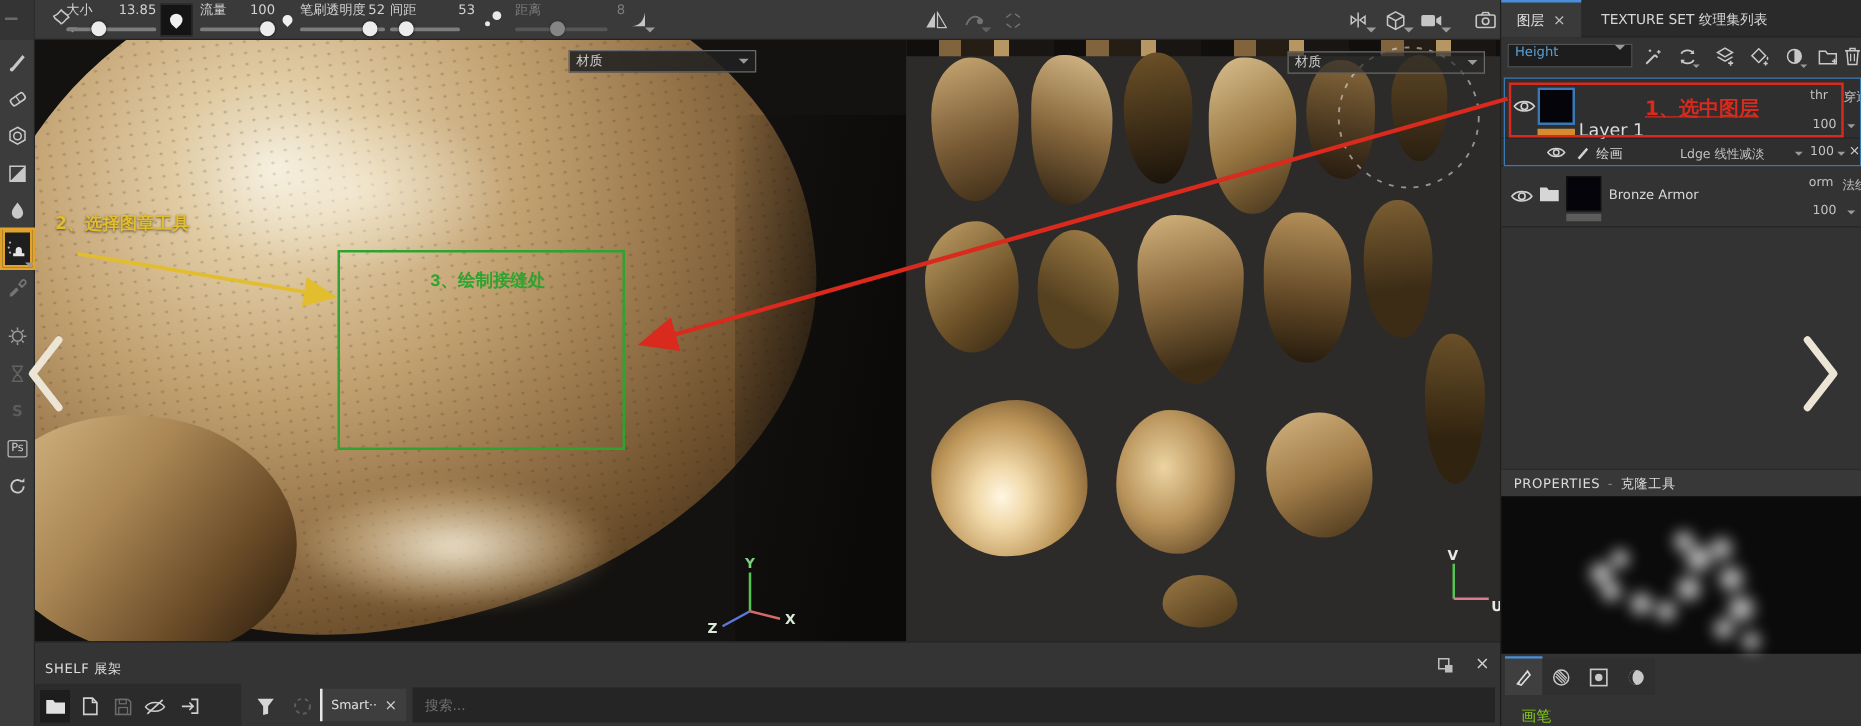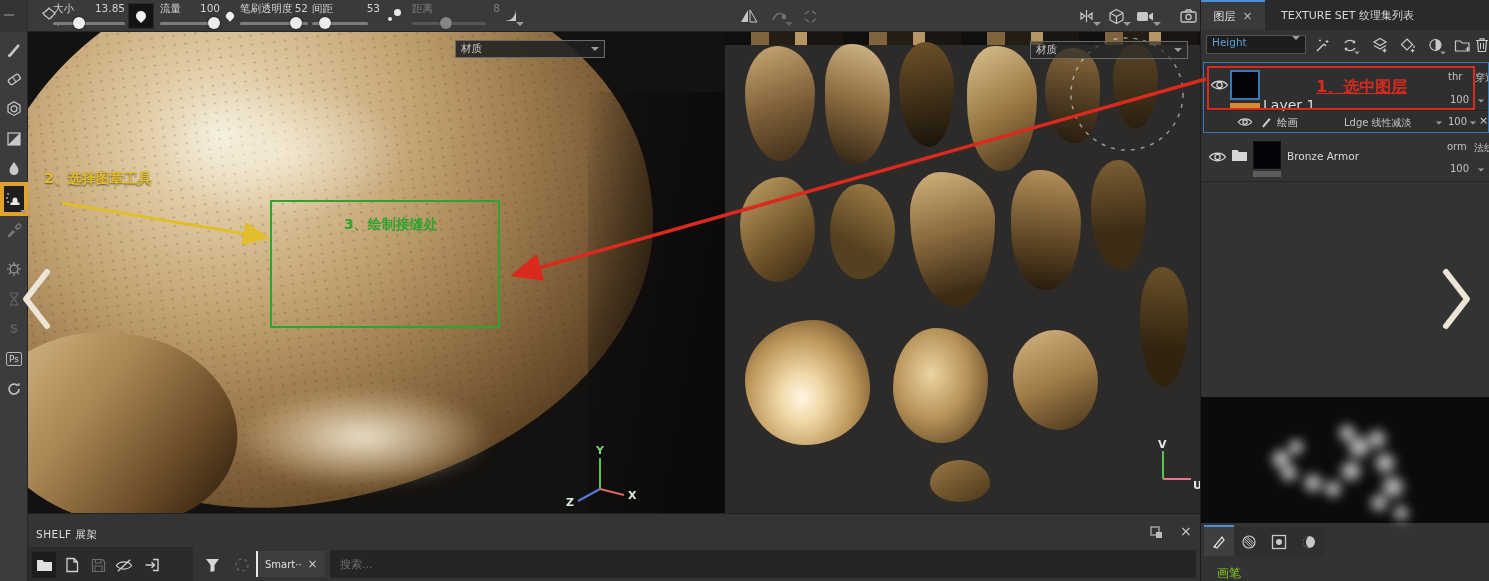--- a/index.html
+++ b/index.html
@@ -46,21 +46,21 @@
   #helmet-glare-top { left:90px; top:30px; width:330px; height:180px; border-radius:50%;
     background:radial-gradient(closest-side, rgba(255,252,240,.55), transparent 75%); filter:blur(6px); }
   #helmet-glare-bottom { left:170px; top:340px; width:330px; height:130px; border-radius:50%;
     background:radial-gradient(closest-side, rgba(255,248,228,.85), rgba(230,205,160,.35) 55%, transparent 78%); filter:blur(7px); }
   #helmet-spout { left:-40px; top:300px; width:250px; height:190px; transform:rotate(14deg);
     border-radius:55% 45% 48% 52% / 52% 48% 52% 48%;
     background:linear-gradient(115deg, #d3b582 5%, #a98654 40%, #6b4c28 72%, #30200e 96%); }
   #helmet-shadow-right { left:560px; top:60px; width:200px; height:460px; background:linear-gradient(100deg, transparent, #0c0a08 60%); }
   .vp-dropdown { height:18px; background:rgba(32,32,32,.88); border:1px solid #6a6a6a; color:#cfcfcf;
     display:flex; align-items:center; justify-content:space-between; padding:0 5px; font-size:10.5px; }
-  #green-rect { left:242px; top:168px; width:230px; height:128px; border:2px solid #2fa32f; }
+  #green-rect { left:242px; top:168px; width:230px; height:160px; border:2px solid #2fa32f;font-family:Liberation Mono, monospace; }
   #step3-label { left:72px; top:14px; color:#2fa32f; font-size:14px; font-weight:bold; white-space:nowrap; }
   #step2-label { left:16px; top:138px; color:#e2bd2d; font-size:14px; font-weight:bold; text-shadow:0 1px 2px rgba(0,0,0,.6); white-space:nowrap; }
 
   
   #viewport-2d { left:725px; top:32px; width:475px; height:481px; background:#2d2b29; overflow:hidden; z-index:1; }
   #uv-top-strip { left:0; top:0; width:475px; height:13px;
     background:repeating-linear-gradient(90deg,#0e0c0a 0 26px,#8a6a3e 26px 44px,#241c12 44px 70px,#c6a26a 70px 82px,#171310 82px 118px); opacity:.9; }
   .uv { position:absolute; }
 
   
@@ -508,20 +508,25 @@
     <span class="abs" style="left:86px; top:15px; color:#d8d8d8; font-size:10.5px;">Bronze Armor</span>
     <span class="op-text abs" style="left:246px; top:6px;">orm</span>
     <span class="op-text abs" style="left:273px; top:6px;">法线</span>
     <span class="op-text abs" style="left:249px; top:28px;">100</span>
     <span class="chev abs" style="left:276px; top:33px; transform:scale(.8);"></span>
   </div>
 
   <div id="selection-outline" class="abs"></div>
   <div id="red-rect" class="abs"></div>
 
+  <div id="properties-header" class="abs">
+    <span>PROPERTIES</span>
+    <span style="color:#8a8a8a;">-</span>
+    <span>克隆工具</span>
+  </div>
 
   <div id="brush-preview" class="abs">
     <div id="brush-stroke" class="abs"></div>
   </div>
 
   <div id="prop-tab-underline" class="abs"></div>
   <div class="prop-tab active abs" style="left:3px;">
     <svg width="16" height="16" viewBox="0 0 16 16">
         <path d="M3 13 L11 3 l2 3 -7 8 Z" fill="none" stroke="#dcdcdc" stroke-width="1.3"></path>
         <path d="M3 13 l2-1" stroke="#dcdcdc"></path>

